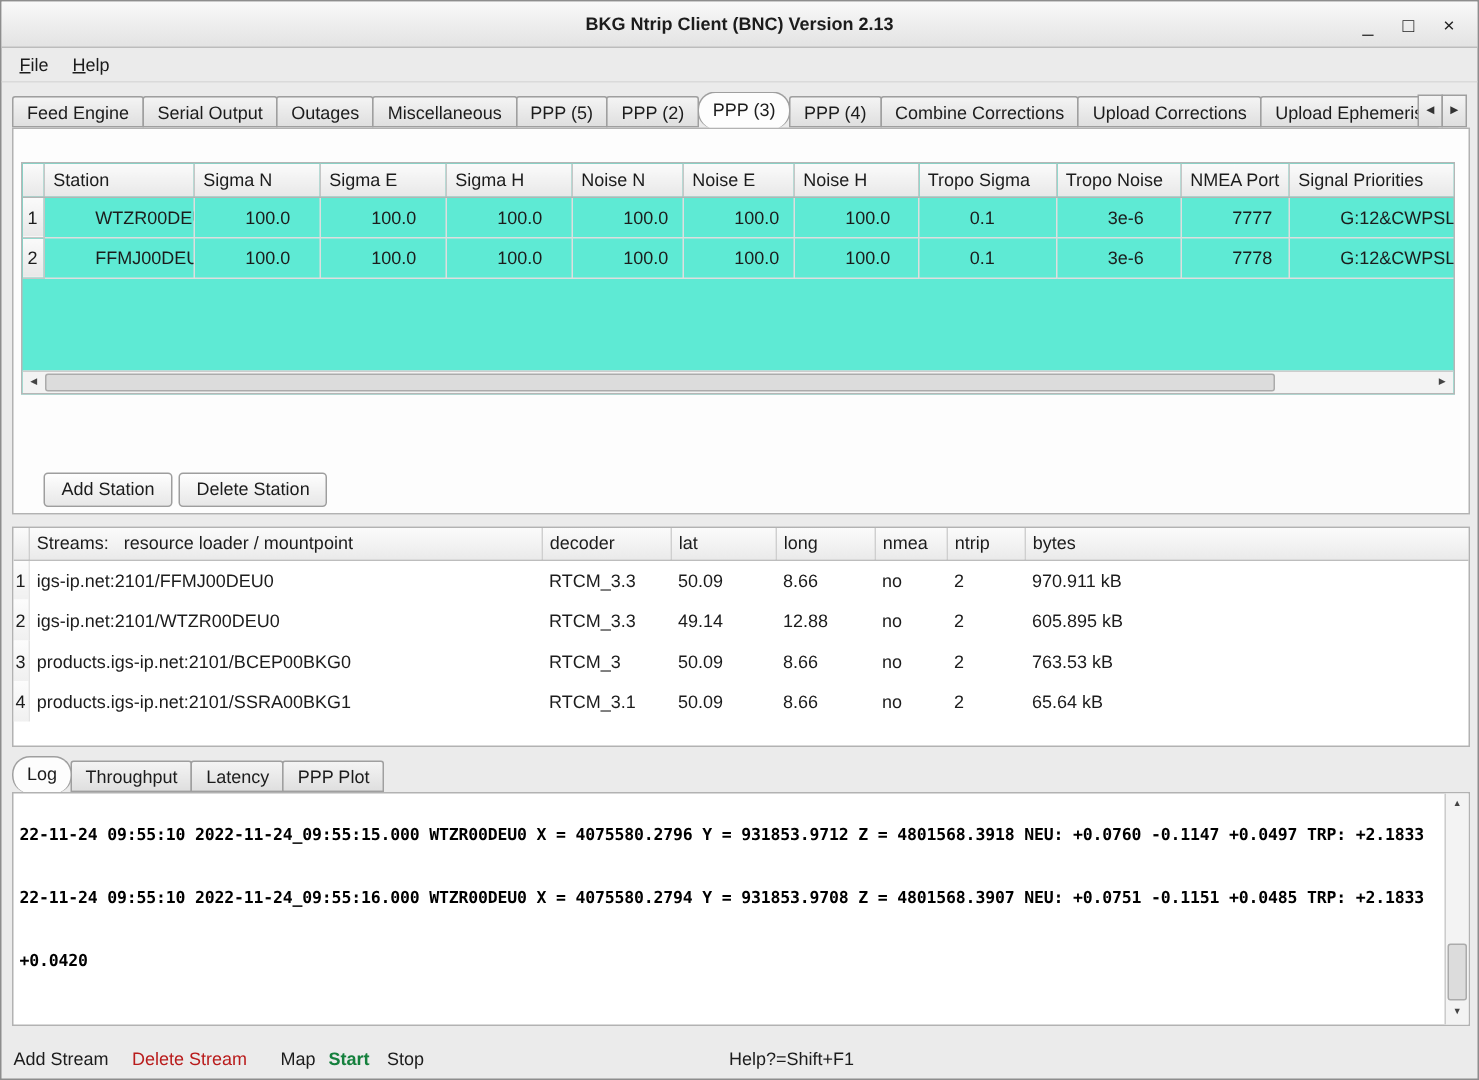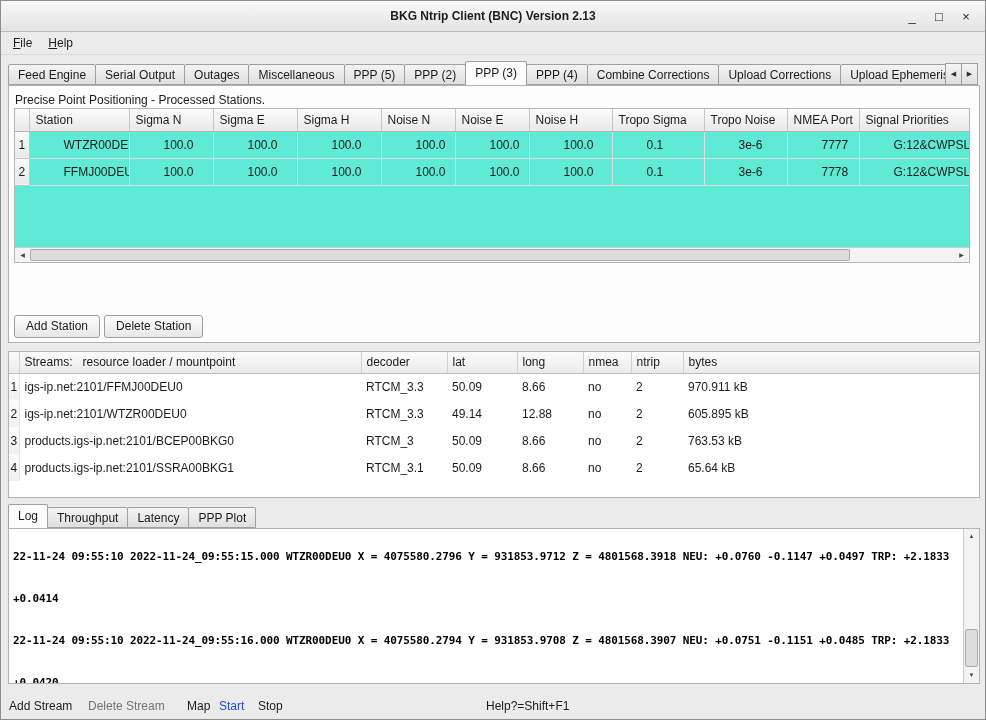--- a/index.html
+++ b/index.html
@@ -21,21 +21,21 @@
            padding-left:4px;border-bottom:1px solid #dadada;}
   .menu-item{padding:2px 8px;}
   .menu-item::first-letter{text-decoration:underline;}
 
   
   .tabbar{position:absolute;top:60px;left:7px;right:7px;height:24px;z-index:3;overflow:hidden;padding-left:24px;}
   .tabs{position:absolute;left:0;bottom:0;display:flex;align-items:flex-end;}
   .tab{height:21px;line-height:20px;padding:0 9px;background:linear-gradient(#f4f4f4,#dfdfdf);
        border:1px solid #9f9f9f;margin-right:-1px;border-top-left-radius:2px;border-top-right-radius:2px;
        white-space:nowrap;box-sizing:border-box;position:relative;}
-  .tab.active{height:25px;line-height:23px;background:#fdfdfd;border-bottom:none;margin-bottom:-1px;z-index:5;}
+  .tab.active{height:25px;line-height:23px;background:#fdfdfd;border-bottom:none;margin-bottom:-1px;z-index:5;border-radius:12px;}
   .tab-scrollers{position:absolute;right:0;bottom:0;display:flex;z-index:6;}
   .tab-scroller{width:17px;height:22px;border:1px solid #9f9f9f;margin-left:-1px;box-sizing:border-box;
        background:linear-gradient(#f4f4f4,#dedede);font-size:7px;line-height:20px;text-align:center;color:#333;}
 
   
   .tabpane{position:absolute;top:84px;left:7px;width:972px;height:258px;background:#fdfdfd;
            border:1px solid #b2b2b2;box-sizing:border-box;z-index:1;}
   .pane-desc{position:absolute;top:7px;left:6px;}
 
   .stations-wrap{position:absolute;top:22px;left:5px;width:956px;height:155px;border:1px solid #b6b6b6;
@@ -50,21 +50,21 @@
                  border-right:1px solid #c6c6c6;border-bottom:1px solid #c6c6c6;text-align:center;padding:0;}
   .st-table td{height:27px;border-right:1px solid #dedede;border-bottom:1px solid #dedede;padding-left:34px;}
 
   .hscroll{position:absolute;left:0;bottom:0;height:15px;width:954px;background:#f3f3f3;
            border-top:1px solid #cccccc;box-sizing:border-box;}
   .hs-btn{position:absolute;top:0;width:15px;height:14px;font-size:6px;line-height:14px;text-align:center;color:#444;}
   .hs-left{left:0;}.hs-right{right:0;}
   .hs-thumb{position:absolute;left:15px;top:1px;height:12px;width:820px;background:#dcdcdc;
             border:1px solid #ababab;border-radius:2px;box-sizing:border-box;}
 
-  .station-btns{position:absolute;top:229px;left:5px;display:flex;gap:4px;}
+  .station-btns{position:absolute;top:229px;left:20px;display:flex;gap:4px;}
   .qt-btn{height:23px;line-height:21px;padding:0 11px;background:linear-gradient(#fefefe,#e7e7e7);
           border:1px solid #9e9e9e;border-radius:3px;box-sizing:border-box;white-space:nowrap;}
 
   
   .streams-wrap{position:absolute;top:350px;left:7px;width:972px;height:147px;background:#fff;
                 border:1px solid #b2b2b2;box-sizing:border-box;overflow:hidden;}
   .str-table{width:970px;}
   .str-table thead th{height:21px;background:linear-gradient(#fbfbfb,#eaeaea);border-right:1px solid #cfcfcf;
                 border-bottom:1px solid #bdbdbd;font-weight:normal;text-align:left;padding:0 0 0 5px;
                 white-space:pre;overflow:hidden;box-sizing:border-box;}
@@ -83,23 +83,23 @@
            border-left:1px solid #cccccc;box-sizing:border-box;}
   .vs-btn{position:absolute;left:0;width:15px;height:15px;font-size:6px;line-height:15px;text-align:center;color:#444;}
   .vs-up{top:0;}.vs-down{bottom:0;}
   .vs-thumb{position:absolute;left:1px;right:1px;bottom:16px;height:38px;background:#dcdcdc;
             border:1px solid #ababab;border-radius:2px;box-sizing:border-box;}
 
   
   .bottom-bar{position:absolute;left:0;right:0;bottom:0;height:27px;}
   .bb-item{position:absolute;top:50%;transform:translateY(-50%);white-space:nowrap;}
   .bb-add{left:8px;}
-  .bb-del{left:87px;color:#737373;}
+  .bb-del{left:87px;color:#b91c1c;}
   .bb-map{left:186px;}
-  .bb-start{left:218px;color:#1d4ed8;}
+  .bb-start{left:218px;color:#15803d;font-weight:bold;}
   .bb-stop{left:257px;}
   .bb-help{left:485px;}
 </style>
 </head>
 <body>
 
 <div class="window">
 
   <div class="titlebar">
     <div class="title">BKG Ntrip Client (BNC) Version 2.13</div>
@@ -129,21 +129,20 @@
       <div class="tab">Upload Corrections</div>
       <div class="tab">Upload Ephemeris</div>
     </div>
     <div class="tab-scrollers">
       <div class="tab-scroller">◀</div>
       <div class="tab-scroller">▶</div>
     </div>
   </div>
 
   <div class="tabpane">
-    <div class="pane-desc">Precise Point Positioning - Processed Stations.</div>
 
     <div class="stations-wrap">
       <table class="st-table">
         <colgroup>
           <col style="width:14px">
             <col style="width:100px">
             <col style="width:84px">
             <col style="width:84px">
           <col style="width:84px">
             <col style="width:74px">
@@ -289,21 +288,20 @@
       <div class="tab">Throughput</div>
       <div class="tab">Latency</div>
       <div class="tab">PPP Plot</div>
     </div>
   </div>
 
   <div class="log-frame">
     <div class="log-text">
       <div class="log-inner">
         <div>22-11-24 09:55:10 2022-11-24_09:55:15.000 WTZR00DEU0 X = 4075580.2796 Y = 931853.9712 Z = 4801568.3918 NEU: +0.0760 -0.1147 +0.0497 TRP: +2.1833</div>
-        <div>+0.0414</div>
         <div>22-11-24 09:55:10 2022-11-24_09:55:16.000 WTZR00DEU0 X = 4075580.2794 Y = 931853.9708 Z = 4801568.3907 NEU: +0.0751 -0.1151 +0.0485 TRP: +2.1833</div>
         <div>+0.0420</div>
         
         
         
         
         
         
       </div>
     </div>

